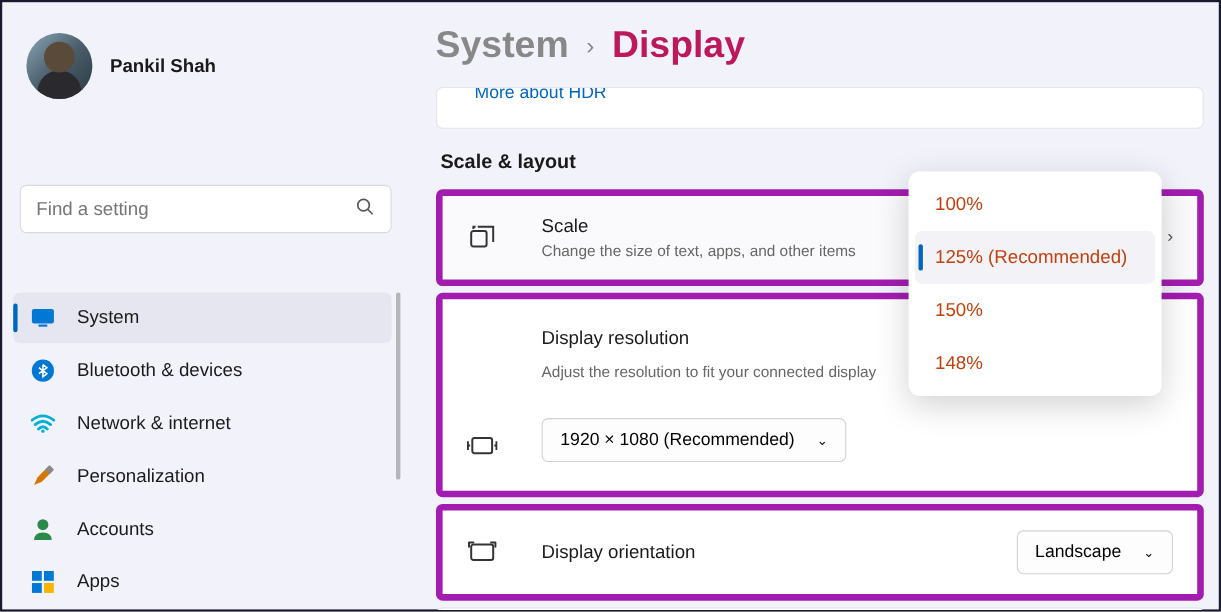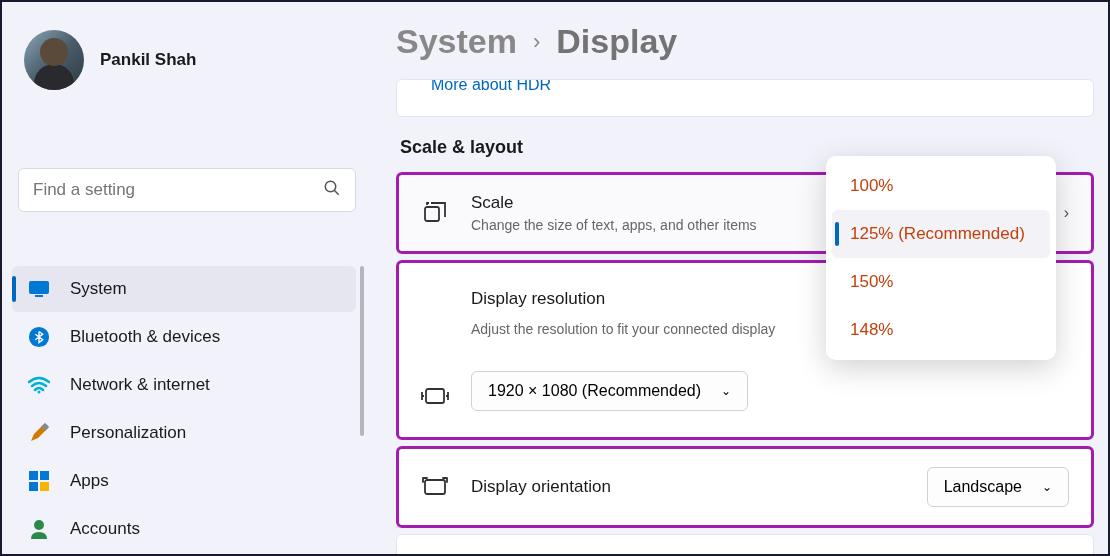--- a/index.html
+++ b/index.html
@@ -16,27 +16,27 @@
 .nav { display: flex; flex-direction: column; gap: 2px; padding-right: 6px; position: relative; }
 .nav-scrollbar { position: absolute; right: -2px; top: 0; width: 4px; height: 170px; background: rgba(0,0,0,0.25); border-radius: 2px; }
 .nav-item { display: flex; align-items: center; gap: 20px; padding: 12px 16px; border-radius: 6px; font-size: 17px; color: #1a1a1a; cursor: pointer; position: relative; }
 .nav-item.active { background: #e6e6f0; }
 .nav-item.active::before { content: ""; position: absolute; left: 0; top: 10px; bottom: 10px; width: 4px; background: #0067c0; border-radius: 3px; }
 .nav-icon { width: 22px; height: 22px; display: flex; align-items: center; justify-content: center; }
 .main { flex: 1; padding: 20px 14px 0 24px; display: flex; flex-direction: column; overflow: hidden; }
 .breadcrumb { display: flex; align-items: center; gap: 16px; margin-bottom: 18px; }
 .crumb-parent { font-size: 34px; font-weight: 600; color: #888; }
 .crumb-sep { font-size: 22px; color: #888; font-weight: 300; }
-.crumb-current { font-size: 34px; font-weight: 600; color: #737373; }
+.crumb-current { font-size: 34px; font-weight: 600; color: #be185d; }
 .content { flex: 1; overflow-y: auto; }
 .card { background: #fff; border: 1px solid #e4e4ec; border-radius: 6px; margin-bottom: 6px; }
 .hdr-card { padding: 0 34px 18px 34px; overflow: hidden; }
 .hdr-link { color: #0067c0; font-size: 16px; font-weight: 500; position: relative; top: -4px; }
 .section-title { font-size: 18px; font-weight: 600; color: #1a1a1a; margin: 20px 0 14px 4px; }
-.setting-row { display: flex; align-items: center; padding: 18px 22px; gap: 22px; background: #fafafc; border: 3px solid #a21caf; border-radius: 6px; margin-bottom: 6px; position: relative; }
+.setting-row { display: flex; align-items: center; padding: 18px 22px; gap: 40px; background: #fafafc; border: 6px solid #a21caf; border-radius: 6px; margin-bottom: 6px; position: relative; }
 .setting-row.white { background: #fff; }
 .setting-icon { width: 28px; height: 28px; display: flex; align-items: center; justify-content: center; }
 .setting-text { flex: 1; display: flex; flex-direction: column; gap: 4px; }
 .setting-title { font-size: 17px; color: #1a1a1a; }
 .setting-desc { font-size: 14px; color: #666; }
 .chevron { font-size: 16px; color: #555; margin-left: 10px; }
 .resolution-body { display: flex; flex-direction: column; gap: 12px; flex: 1; }
 .dropdown-box { align-self: flex-start; display: inline-flex; align-items: center; gap: 20px; border: 1px solid #d0d0d8; background: #fdfdfd; border-radius: 6px; padding: 10px 16px; font-size: 16px; cursor: pointer; }
 .orientation-row .dropdown-box { margin-left: auto; }
 .scale-popup { position: absolute; top: 156px; right: 54px; width: 230px; background: #fff; border-radius: 10px; box-shadow: 0 8px 30px rgba(0,0,0,0.18); padding: 6px; z-index: 50; }
@@ -97,36 +97,36 @@
         <svg width="22" height="22" viewBox="0 0 22 22">
             <path d="M3 19 L6 12 L14 4 L18 8 L10 16 Z" fill="#d47800"></path>
             <rect x="14" y="2" width="6" height="6" rx="1" fill="#888" transform="rotate(45 17 5)"></rect>
           </svg>
       </span>
       <span>Personalization</span>
     </div>
     <div class="nav-item">
       <span class="nav-icon">
         <svg width="20" height="20" viewBox="0 0 20 20">
+            <circle cx="10" cy="6" r="5" fill="#2a8a4a"></circle>
+            <path d="M2 20 Q2 13 10 13 Q18 13 18 20 Z" fill="#2a8a4a"></path>
+          </svg>
+      </span>
+      <span>Accounts</span>
+    </div>
+    <div class="nav-item">
+      <span class="nav-icon">
+        <svg width="20" height="20" viewBox="0 0 20 20">
             <rect x="0" y="0" width="9" height="9" fill="#0078d4"></rect>
             <rect x="11" y="0" width="9" height="9" fill="#0078d4"></rect>
             <rect x="0" y="11" width="9" height="9" fill="#0078d4"></rect>
             <rect x="11" y="11" width="9" height="9" fill="#f7b500"></rect>
           </svg>
       </span>
       <span>Apps</span>
-    </div>
-    <div class="nav-item">
-      <span class="nav-icon">
-        <svg width="20" height="20" viewBox="0 0 20 20">
-            <circle cx="10" cy="6" r="5" fill="#2a8a4a"></circle>
-            <path d="M2 20 Q2 13 10 13 Q18 13 18 20 Z" fill="#2a8a4a"></path>
-          </svg>
-      </span>
-      <span>Accounts</span>
     </div>
     <div class="nav-scrollbar"></div>
   </div>
 </div>
 
 <div class="main">
   <div class="breadcrumb">
     <span class="crumb-parent">System</span>
     <span class="crumb-sep">›</span>
     <span class="crumb-current">Display</span>

